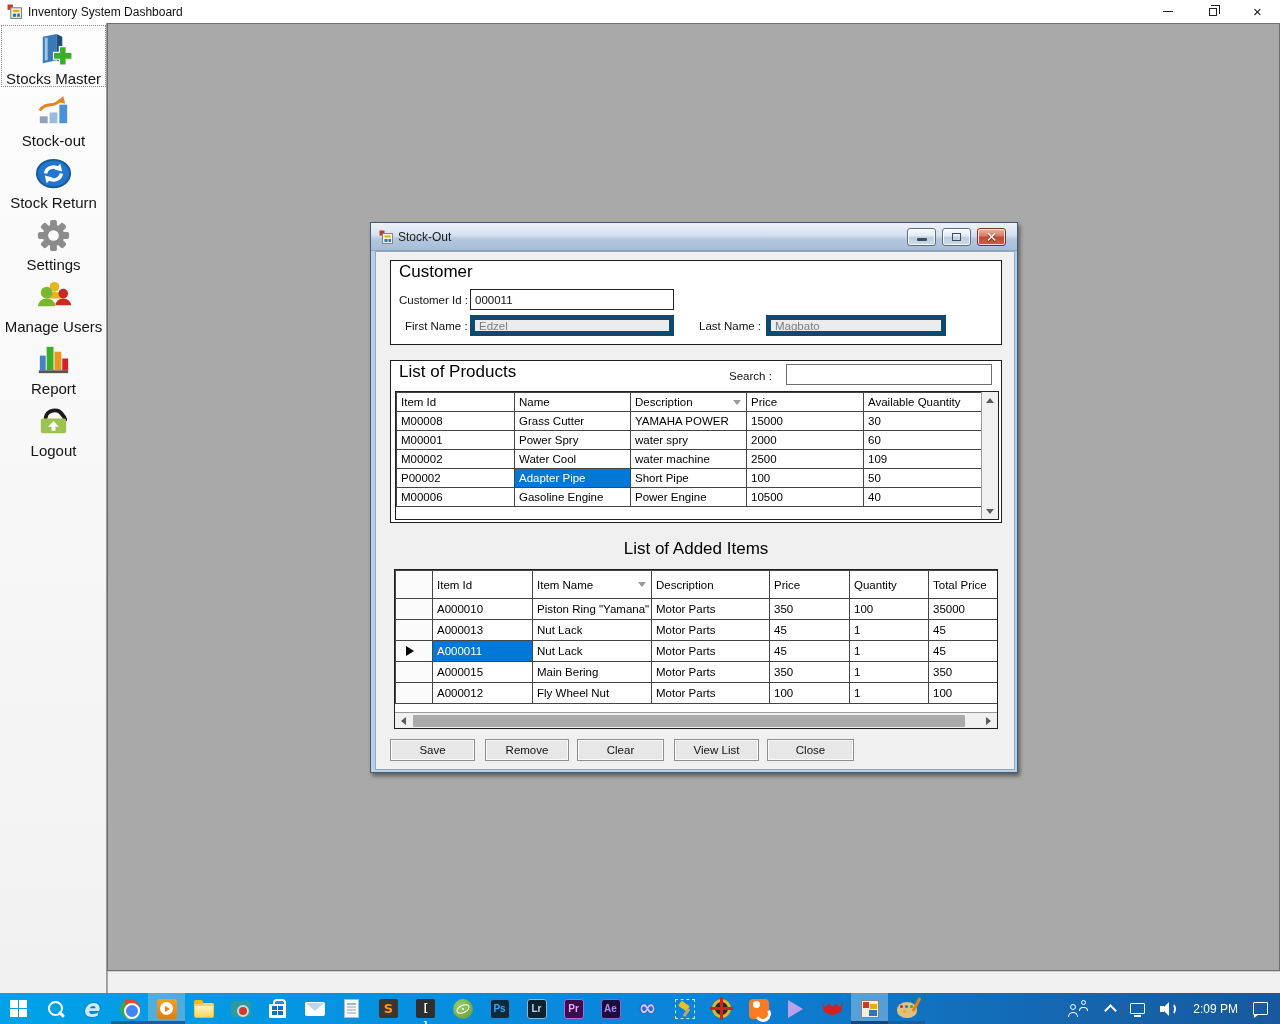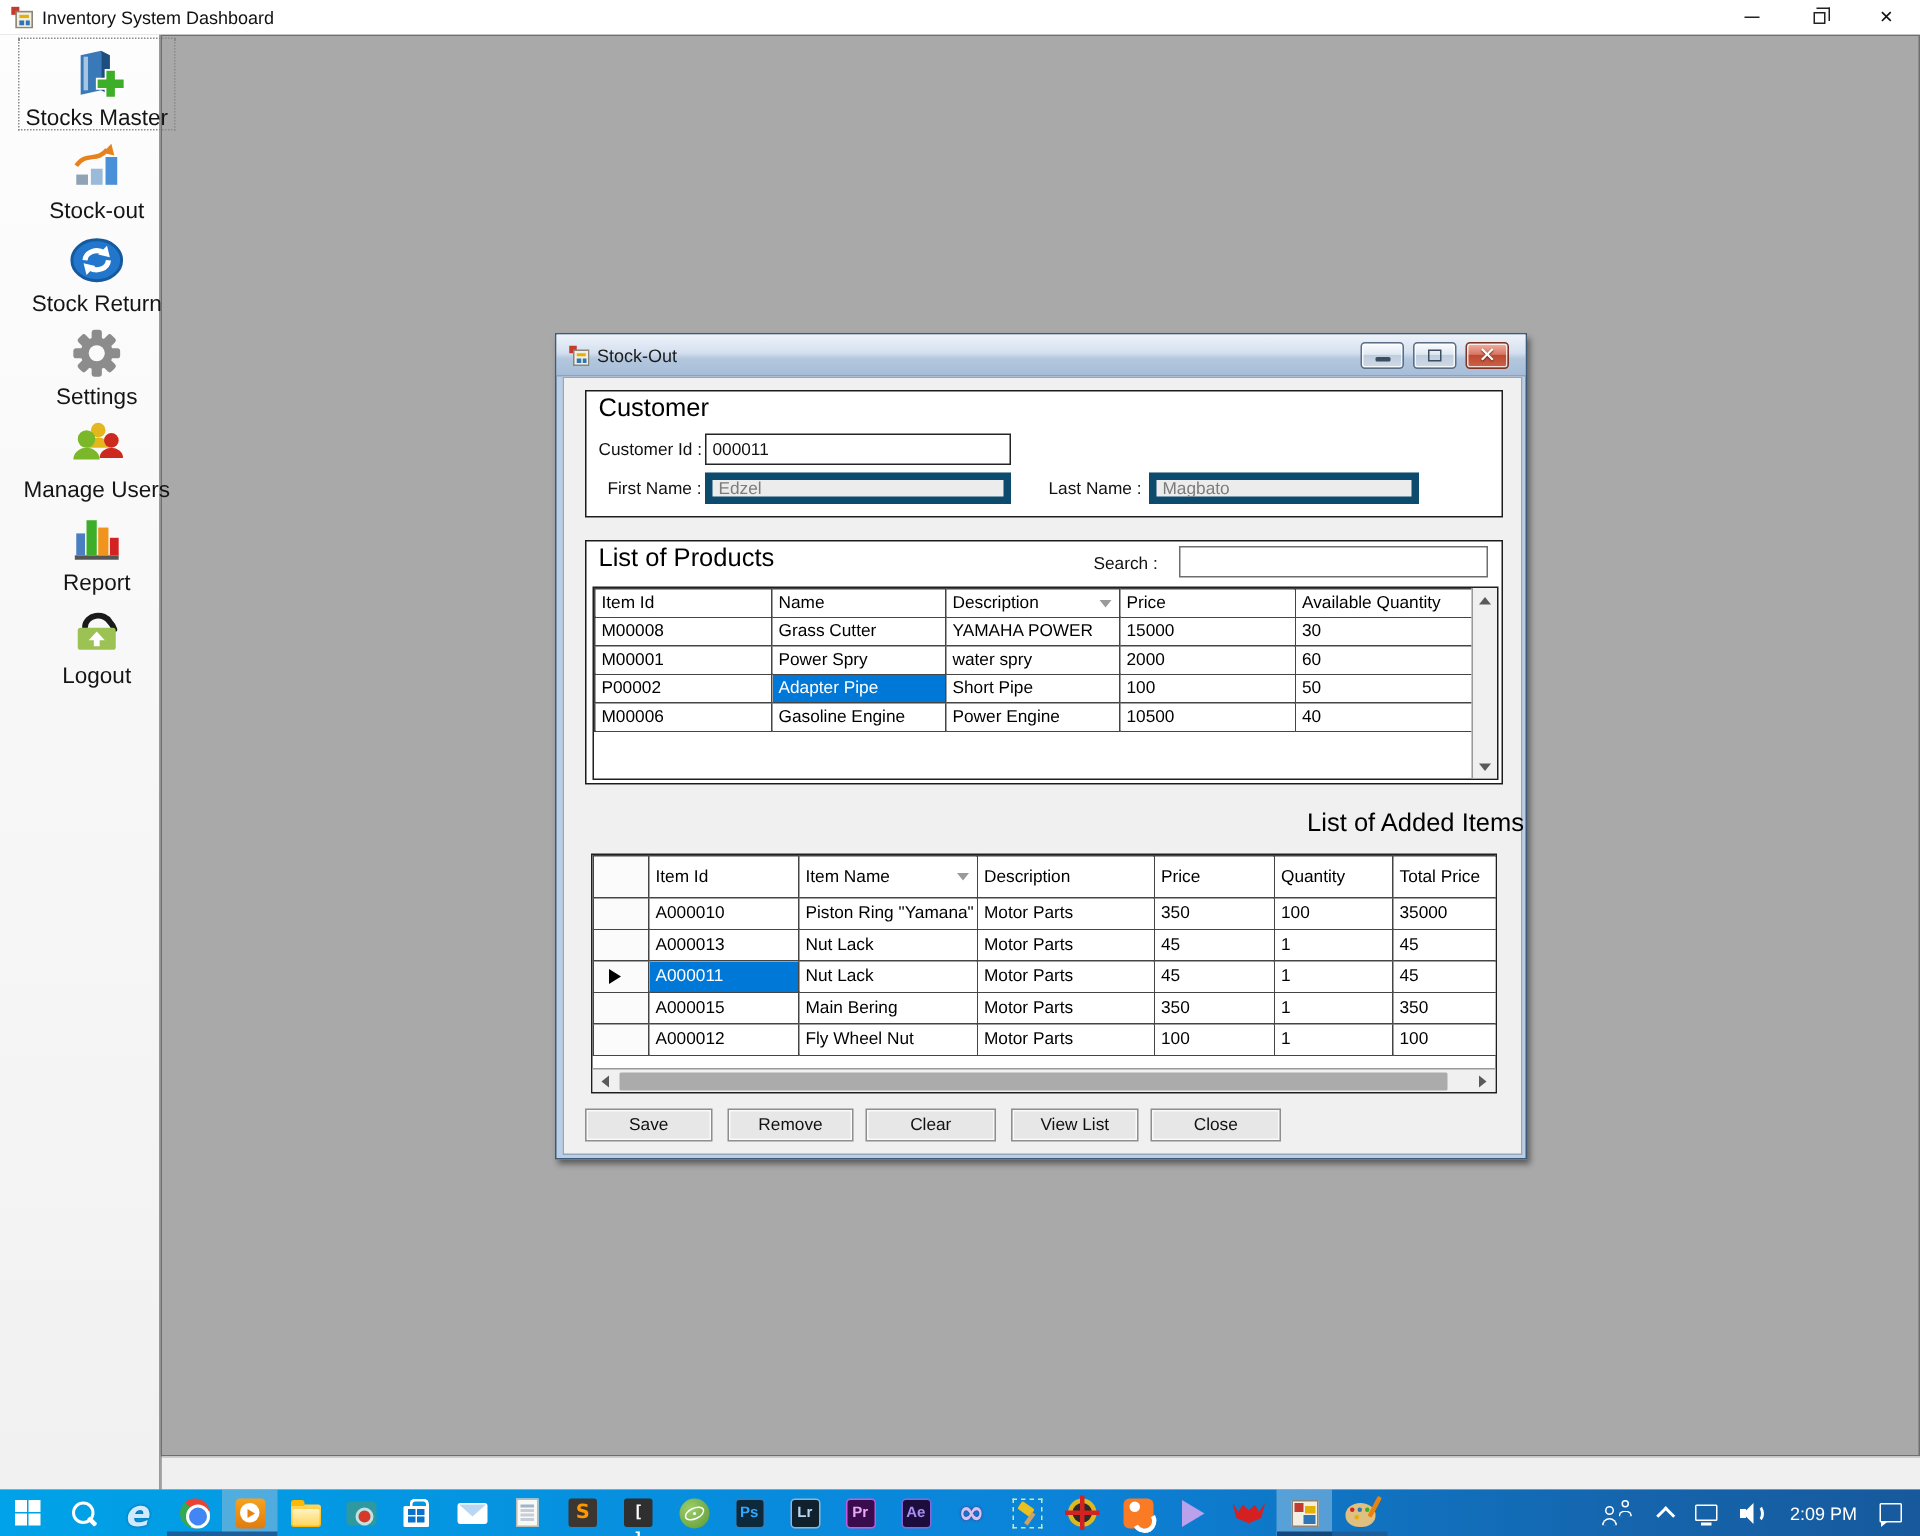--- a/index.html
+++ b/index.html
@@ -11,21 +11,21 @@
   .main-titlebar .app-ico{position:absolute;left:7px;top:4px;width:15px;height:15px}
   .main-title{position:absolute;left:28px;top:5px;font-size:12px;color:#111}
   .mw-btn{position:absolute;top:0;width:45px;height:23px;display:flex;align-items:center;justify-content:center;cursor:default}
   .mw-min{right:90px}.mw-restore{right:45px}.mw-close{right:0}
   .mw-min i{display:block;width:10px;height:1.4px;background:#222}
   .mw-restore i{display:block;position:relative;width:8px;height:8px;border:1.2px solid #222;background:#fff}
   .mw-restore i::before{content:"";position:absolute;left:1.5px;top:-3.5px;width:8px;height:8px;border:1.2px solid #222;border-bottom:none;border-left:none}
   .mw-close span{font-size:15px;color:#111;line-height:1}
 
   .sidebar{position:absolute;left:0;top:23px;width:107px;height:970px;background:linear-gradient(#fdfdfd,#f1f1f1);border-right:1px solid #9a9a9a;z-index:4}
-  .side-item{width:105px;height:62px;margin:0 12px;display:flex;flex-direction:column;align-items:center;justify-content:flex-start;padding-top:5px;cursor:pointer}
+  .side-item{width:105px;height:62px;margin:0 1px;display:flex;flex-direction:column;align-items:center;justify-content:flex-start;padding-top:5px;cursor:pointer}
   .side-item:first-child{margin-top:2px}
   .side-item.focused{outline:1px dotted #8a8a8a;outline-offset:-1px}
   .side-item svg{width:39px;height:39px}
   .side-label{font-size:15px;color:#151515;margin-top:1px;white-space:nowrap}
 
   .gray-panel{position:absolute;left:107px;top:23px;width:1173px;height:948px;background:#a9a9a9;border:1px solid #6f6f6f}
   .bottom-strip{position:absolute;left:108px;top:971px;width:1172px;height:22px;background:#f0f0f0;border-top:1px solid #cfcfcf}
 
   
   .dialog{position:absolute;left:370px;top:222px;width:648px;height:551px;background:#b9cfe8;border:1px solid #3f5a77;box-shadow:2px 3px 4px rgba(0,0,0,.45);z-index:10}
@@ -94,21 +94,21 @@
   .vs-up{top:0}.vs-down{bottom:0}
   .vs-up i{width:0;height:0;border-left:4px solid transparent;border-right:4px solid transparent;border-bottom:5px solid #5a5a5a}
   .vs-down i{width:0;height:0;border-left:4px solid transparent;border-right:4px solid transparent;border-top:5px solid #5a5a5a}
   .hscroll{position:absolute;left:0;right:0;bottom:0;height:16px;background:#f0f0f0;border-top:1px solid #9a9a9a}
   .hs-left,.hs-right{position:absolute;top:0;width:17px;height:15px;display:flex;align-items:center;justify-content:center}
   .hs-left{left:0}.hs-right{right:0}
   .hs-left i{width:0;height:0;border-top:4px solid transparent;border-bottom:4px solid transparent;border-right:5px solid #5a5a5a}
   .hs-right i{width:0;height:0;border-top:4px solid transparent;border-bottom:4px solid transparent;border-left:5px solid #5a5a5a}
   .hs-thumb{position:absolute;left:18px;top:1.5px;width:552px;height:12px;background:#ababab;border-radius:1px}
 
-  .added-title{position:absolute;left:0;top:287px;width:640px;text-align:right;font-size:17px;color:#000}
+  .added-title{position:absolute;left:0;top:287px;width:640px;text-align:center;font-size:17px;color:#000}
 
   .dlg-btn{position:absolute;top:487px;height:22px;background:#e7e7e7;border:1px solid #8f8f8f;box-shadow:inset 0 0 0 1px #fafafa;font-family:"Liberation Sans",sans-serif;font-size:11.5px;color:#111;cursor:pointer}
   .btn-save{left:14px;width:85px}
   .btn-remove{left:109px;width:84px}
   .btn-clear{left:201px;width:87px}
   .btn-viewlist{left:298px;width:85px}
   .btn-close{left:391px;width:87px}
 
   
   .taskbar{position:absolute;left:0;top:993px;width:1280px;height:49px;background:linear-gradient(90deg,#00a2e8,#0b83d8 55%,#1565ad 85%,#17599c);z-index:20;display:flex}
@@ -344,20 +344,27 @@
                 <td>YAMAHA POWER</td>
                 <td>15000</td>
                 <td>30</td>
               </tr>
               <tr>
                 <td>M00001</td>
                 <td>Power Spry</td>
                 <td>water spry</td>
                 <td>2000</td>
                 <td>60</td>
+              </tr>
+              <tr>
+                <td>M00002</td>
+                <td>Water Cool</td>
+                <td>water machine</td>
+                <td>2500</td>
+                <td>109</td>
               </tr>
               <tr>
                 <td>P00002</td>
                 <td class="sel">Adapter Pipe</td>
                 <td>Short Pipe</td>
                 <td>100</td>
                 <td>50</td>
               </tr>
               <tr>
                 <td>M00006</td>

